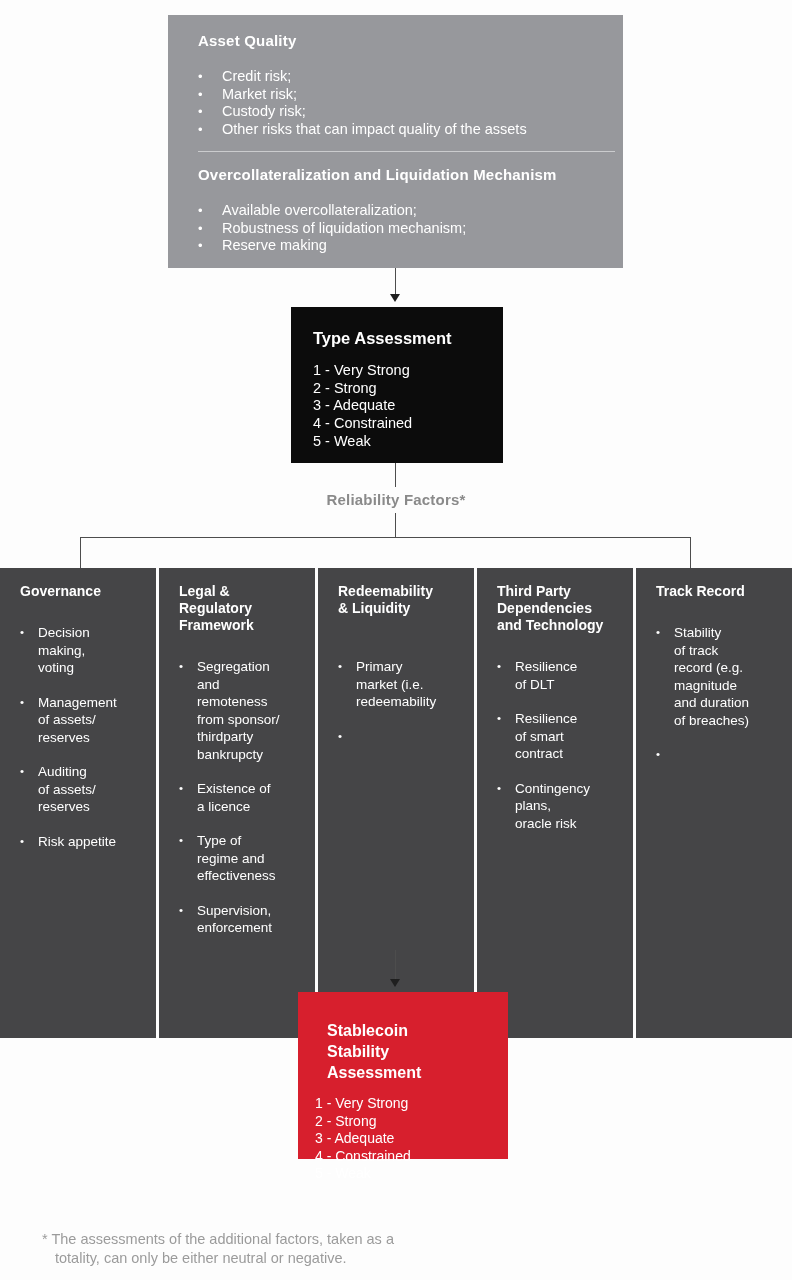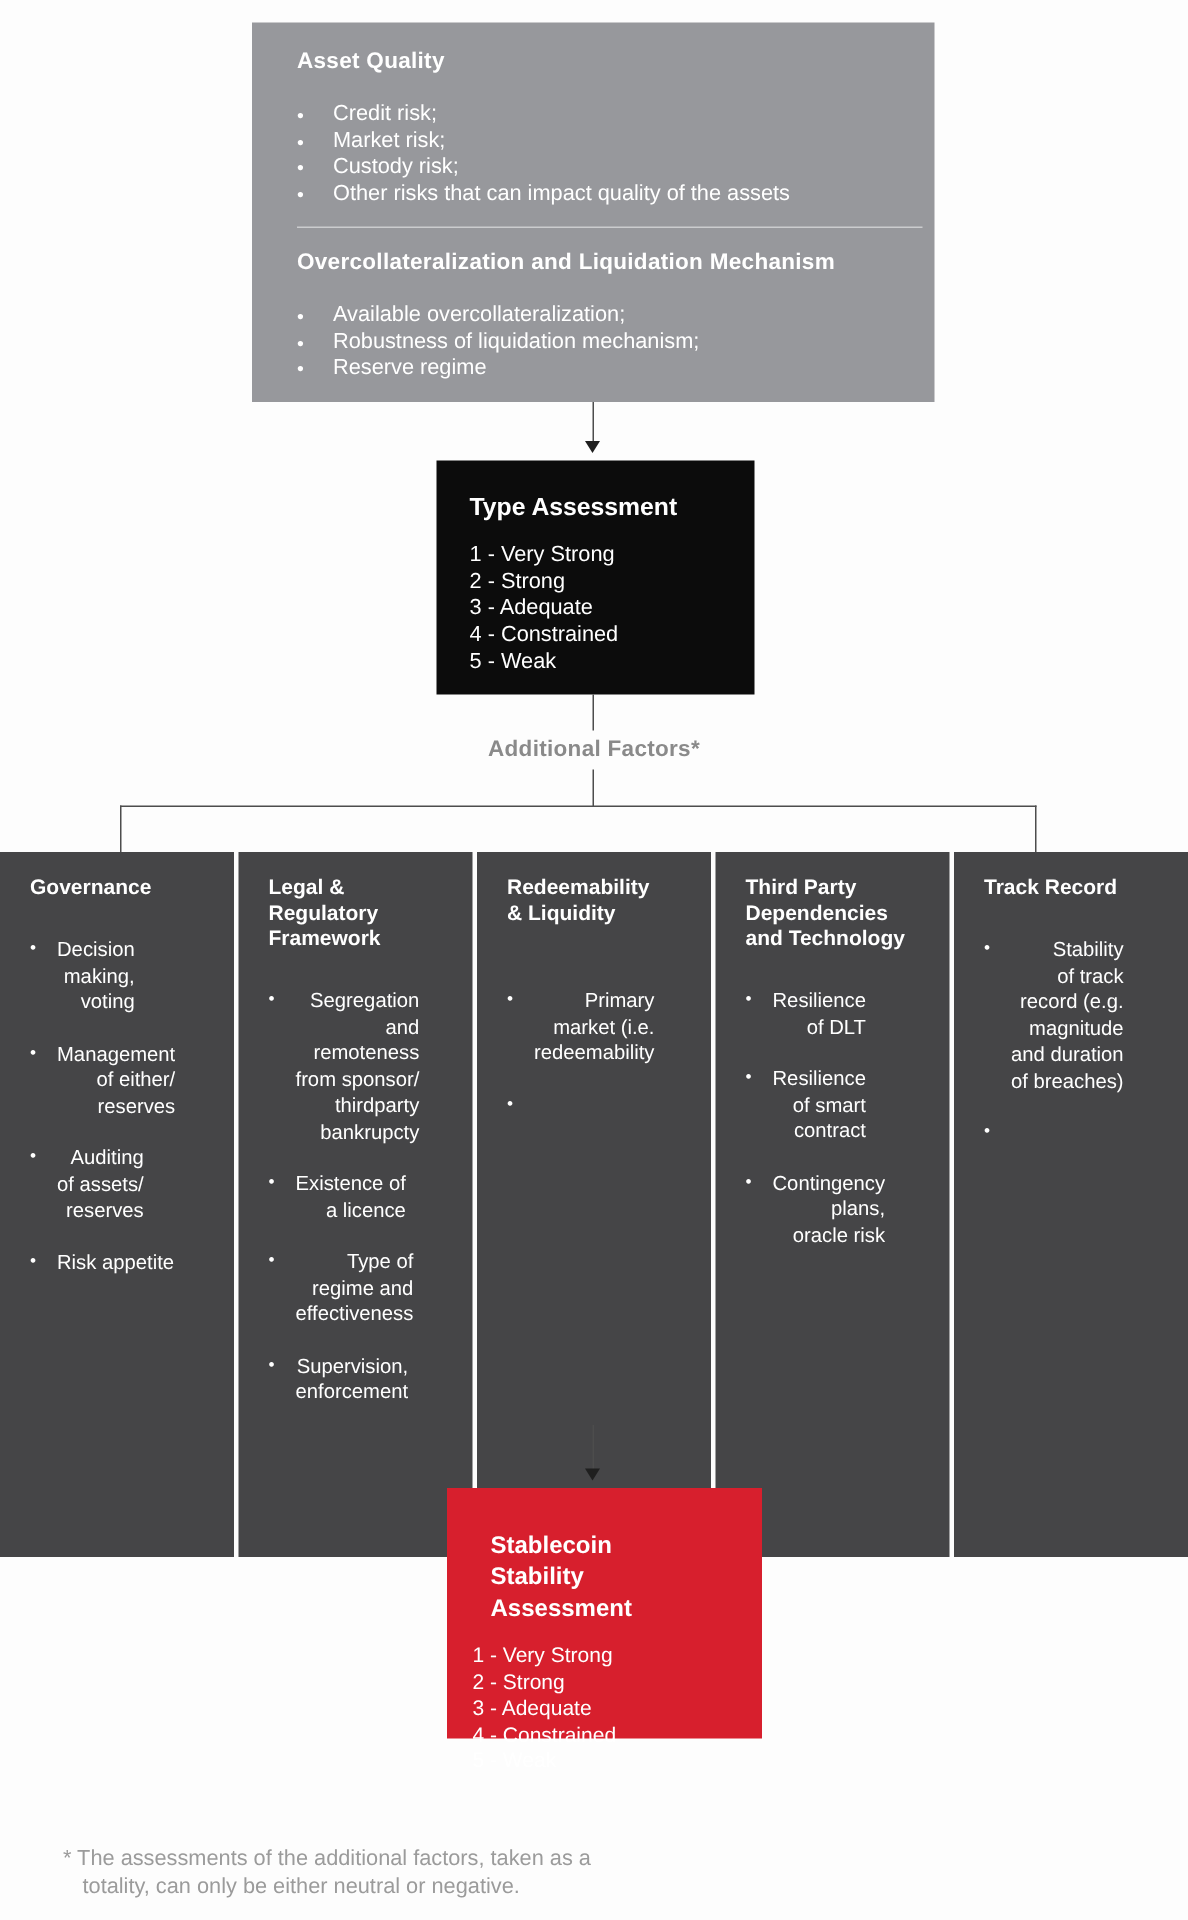--- a/index.html
+++ b/index.html
@@ -38,21 +38,21 @@
     font-size:15px; font-weight:bold; color:var(--label_gray); letter-spacing:.2px; }
 
   
   .factors-row { position:absolute; left:0; top:568px; width:792px; height:470px; display:flex; gap:3px; }
   .factor-col { flex:1; background:var(--factor_box); color:var(--text_white);
     padding:15px 8px 0 20px; box-sizing:border-box; }
   .factor-col h3 { margin:0 0 24px 0; font-size:14px; line-height:17px; font-weight:bold; white-space:pre-line; }
   .factor-col.align-extra h3 { margin-bottom:41px; }
   .f-item { display:flex; margin-bottom:17px; }
   .f-item .marker { flex:0 0 18px; font-size:11.5px; line-height:17.5px; }
-  .f-item .btext { font-size:13.5px; line-height:17.5px; white-space:pre-line;text-align:right; }
+  .f-item .btext { font-size:13.5px; line-height:17.5px; white-space:pre-line; }
 
   
   .red-box { left:298px; top:992px; width:210px; height:167px; background:var(--red_box); padding:16px 14px 0 17px; }
   .red-box h2 { margin:12px; font-size:16px; line-height:21px; font-weight:bold; white-space:pre-line; }
   .red-box .scale { margin-top:12px; }
   .red-box .scale-line { font-size:14px; line-height:17.5px; }
 
   
   .footnote { position:absolute; left:42px; top:1215px; width:480px;
     font-size:14.5px; line-height:19px; color:var(--footnote_gray);
@@ -96,21 +96,21 @@
           <span class="btext">Available overcollateralization;</span>
         </div>
 
         <div class="bullet-row">
           <span class="marker">•</span>
           <span class="btext">Robustness of liquidation mechanism;</span>
         </div>
 
         <div class="bullet-row">
           <span class="marker">•</span>
-          <span class="btext">Reserve regime</span>
+          <span class="btext">Reserve making</span>
         </div>
       </div>
   </section>
 
   <div class="stem" style="left:395px; top:268px; height:27px;"></div>
   <div class="arrow-head" style="left:390px; top:294px;"></div>
 
   <section class="box black-box">
     <h2>Type Assessment</h2>
     <div class="scale">
@@ -121,41 +121,41 @@
 
         <div class="scale-line">3 - Adequate</div>
 
         <div class="scale-line">4 - Constrained</div>
 
         <div class="scale-line">5 - Weak</div>
       </div>
   </section>
 
   <div class="stem" style="left:395px; top:463px; height:24px;"></div>
-  <div class="af-label">Additional Factors*</div>
+  <div class="af-label">Reliability Factors*</div>
   <div class="stem" style="left:395px; top:513px; height:25px;"></div>
   <div class="bracket"></div>
 
   <div class="factors-row">
 
     <div class="factor-col">
       <h3>Governance</h3>
       <div>
 
           <div class="f-item">
             <span class="marker">•</span>
             <span class="btext">Decision
 making,
 voting</span>
           </div>
 
           <div class="f-item">
             <span class="marker">•</span>
             <span class="btext">Management
-of either/
+of assets/
 reserves</span>
           </div>
 
           <div class="f-item">
             <span class="marker">•</span>
             <span class="btext">Auditing
 of assets/
 reserves</span>
           </div>
 

